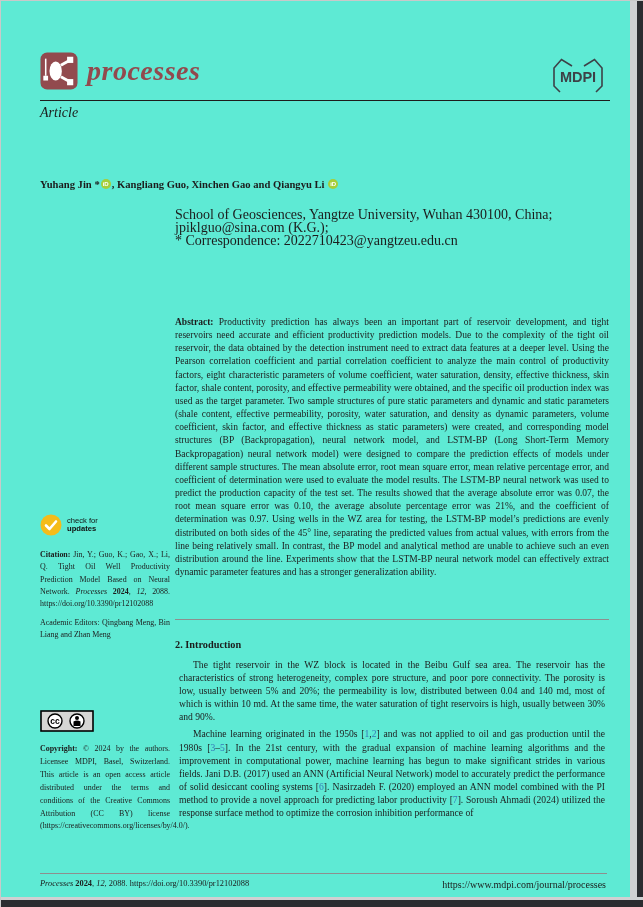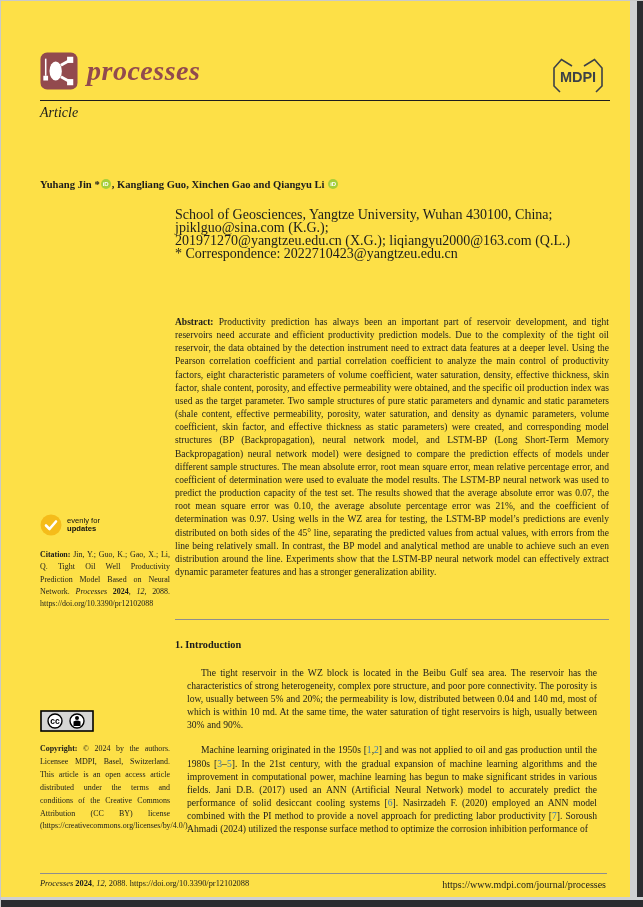--- a/index.html
+++ b/index.html
@@ -1,16 +1,16 @@
 <!DOCTYPE html>
 <html><head>
 <meta charset="utf-8">
 <style>
   html,body{margin:0;padding:0;background:#ffffff;}
-  .page{position:relative;width:643px;height:907px;background:#fde047;overflow:hidden;
+  .page{position:relative;width:643px;height:907px;background:#5eead4;overflow:hidden;
         font-family:"Liberation Serif",serif;color:#1c1c1c;}
   
   .edge-right{position:absolute;top:0;right:0;width:6px;height:907px;background:#2b2c30;}
   .edge-right-light{position:absolute;top:0;right:6px;width:7px;height:907px;background:#cfd0d2;}
   .edge-bottom{position:absolute;left:0;bottom:0;width:643px;height:7px;background:#2b2c30;}
   .edge-bottom-light{position:absolute;left:0;bottom:7px;width:643px;height:3px;background:#cfd0d2;}
   .edge-left{position:absolute;top:0;left:0;width:1px;height:907px;background:#c9c9c9;}
   .edge-top{position:absolute;top:0;left:0;width:643px;height:1px;background:#c9c9c9;}
 
   
@@ -33,21 +33,21 @@
   .affiliation .corr-row{display:block;}
 
   .abstract{position:absolute;left:175px;top:268px;width:434px;font-size:9.5px;line-height:13.15px;
             text-align:justify;margin-top:48px;}
   .keywords{position:absolute;left:175px;top:592px;width:434px;font-size:9.5px;line-height:13px;}
   .kw-rule{position:absolute;left:175px;top:619px;width:434px;height:1px;background:#8e8e8e;}
 
   .section-heading{position:absolute;left:175px;top:639px;font-size:10.3px;font-weight:700;}
   .body-text{position:absolute;left:175px;top:654px;width:434px;font-size:9.6px;line-height:13.1px;
              text-align:justify;}
-  .body-text p{margin:12px;text-indent:14px;}
+  .body-text p{margin:4px;text-indent:14px;}
   .cite{color:#3579b8;}
 
   
   .check-badge{position:absolute;left:40px;top:514px;display:flex;align-items:center;cursor:pointer;}
   .check-circle{width:22px;height:22px;flex:0 0 auto;}
   .check-text{margin-left:5px;font-family:"Liberation Sans",sans-serif;font-size:7.6px;
               line-height:8.5px;color:#111;}
   .check-text .l2{font-weight:700;}
   .side-note{position:absolute;left:40px;width:130px;font-size:7.95px;line-height:12.3px;
              text-align:justify;color:#1c1c1c;}
@@ -88,55 +88,55 @@
   </svg>
 
   <div class="header-rule"></div>
 
   <div class="article-type">Article</div>
 
   <div class="authors"><span>Yuhang Jin *</span><span class="orcid">iD</span><span>, Kangliang Guo, Xinchen Gao and Qiangyu Li </span><span class="orcid">iD</span></div>
 
   <div class="affiliation">
     <span>School of Geosciences, Yangtze University, Wuhan 430100, China; jpiklguo@sina.com (K.G.);</span>
-    <span style="display:block;">201971270@yangtzeu.edu.cn (X.G.); liqiangyu2000@163.com (Q.L.)</span>
     <span class="corr-row">*   Correspondence: 2022710423@yangtzeu.edu.cn</span>
   </div>
 
   <div class="abstract"><b>Abstract: </b><span>Productivity prediction has always been an important part of reservoir development, and tight reservoirs need accurate and efficient productivity prediction models. Due to the complexity of the tight oil reservoir, the data obtained by the detection instrument need to extract data features at a deeper level. Using the Pearson correlation coefficient and partial correlation coefficient to analyze the main control of productivity factors, eight characteristic parameters of volume coefficient, water saturation, density, effective thickness, skin factor, shale content, porosity, and effective permeability were obtained, and the specific oil production index was used as the target parameter. Two sample structures of pure static parameters and dynamic and static parameters (shale content, effective permeability, porosity, water saturation, and density as dynamic parameters, volume coefficient, skin factor, and effective thickness as static parameters) were created, and corresponding model structures (BP (Backpropagation), neural network model, and LSTM-BP (Long Short-Term Memory Backpropagation) neural network model) were designed to compare the prediction effects of models under different sample structures. The mean absolute error, root mean square error, mean relative percentage error, and coefficient of determination were used to evaluate the model results. The LSTM-BP neural network was used to predict the production capacity of the test set. The results showed that the average absolute error was 0.07, the root mean square error was 0.10, the average absolute percentage error was 21%, and the coefficient of determination was 0.97. Using wells in the WZ area for testing, the LSTM-BP model’s predictions are evenly distributed on both sides of the 45° line, separating the predicted values from actual values, with errors from the line being relatively small. In contrast, the BP model and analytical method are unable to achieve such an even distribution around the line. Experiments show that the LSTM-BP neural network model can effectively extract dynamic parameter features and has a stronger generalization ability.</span></div>
 
   <div class="kw-rule"></div>
 
   <div class="check-badge">
     <svg class="check-circle" viewBox="0 0 22 22">
       <circle cx="11" cy="11" r="10.5" fill="#f5bc1a"></circle>
       <path d="M6,11.5 L9.5,15 L16,7.5" fill="none" stroke="#ffffff" stroke-width="2.6" stroke-linecap="round" stroke-linejoin="round"></path>
     </svg>
     <span class="check-text">
-      <span class="l1">evenly for</span><br>
+      <span class="l1">check for</span><br>
       <span class="l2">updates</span>
     </span>
   </div>
 
   <div class="side-note note-citation"><b>Citation: </b><span>Jin, Y.; Guo, K.; Gao, X.; Li, Q. Tight Oil Well Productivity Prediction Model Based on Neural Network. </span><i>Processes </i><b>2024</b><span>, </span><i>12</i><span>, 2088. https://doi.org/10.3390/pr12102088</span></div>
 
+  <div class="side-note note-editors">Academic Editors: Qingbang Meng, Bin Liang and Zhan Meng</div>
 
 
   <svg class="cc-badge" viewBox="0 0 54 22">
     <rect x="1" y="1" width="52" height="20" fill="#d6d6d4" stroke="#000000" stroke-width="1.6"></rect>
     <circle cx="15" cy="11" r="7" fill="#ffffff" stroke="#000000" stroke-width="1.4"></circle>
     <text x="15" y="14.2" text-anchor="middle" font-family="Liberation Sans, sans-serif" font-size="8.5" font-weight="bold" fill="#000000">cc</text>
     <circle cx="37" cy="11" r="7" fill="#ffffff" stroke="#000000" stroke-width="1.4"></circle>
     <circle cx="37" cy="8" r="2" fill="#000000"></circle>
     <path d="M33.5,16 L33.5,11.5 Q37,9.5 40.5,11.5 L40.5,16 Z" fill="#000000"></path>
   </svg>
 
   <div class="side-note note-copyright"><b>Copyright: </b><span>© 2024 by the authors. Licensee MDPI, Basel, Switzerland. This article is an open access article distributed under the terms and conditions of the Creative Commons Attribution (CC BY) license (https://creativecommons.org/licenses/by/4.0/).</span></div>
 
-  <h2 class="section-heading" style="margin:0;">1. Introduction</h2>
+  <h2 class="section-heading" style="margin:0;">2. Introduction</h2>
   <div class="body-text">
     <p><span>The tight reservoir in the WZ block is located in the Beibu Gulf sea area. The reservoir has the characteristics of strong heterogeneity, complex pore structure, and poor pore connectivity. The porosity is low, usually between 5% and 20%; the permeability is low, distributed between 0.04 and 140 md, most of which is within 10 md. At the same time, the water saturation of tight reservoirs is high, usually between 30% and 90%.</span></p>
     <p><span>Machine learning originated in the 1950s [</span><span class="cite">1</span><span>,</span><span class="cite">2</span><span>] and was not applied to oil and gas production until the 1980s [</span><span class="cite">3</span><span>–</span><span class="cite">5</span><span>]. In the 21st century, with the gradual expansion of machine learning algorithms and the improvement in computational power, machine learning has begun to make significant strides in various fields. Jani D.B. (2017) used an ANN (Artificial Neural Network) model to accurately predict the performance of solid desiccant cooling systems [</span><span class="cite">6</span><span>]. Nasirzadeh F. (2020) employed an ANN model combined with the PI method to provide a novel approach for predicting labor productivity [</span><span class="cite">7</span><span>]. Soroush Ahmadi (2024) utilized the response surface method to optimize the corrosion inhibition performance of</span></p>
   </div>
 
   <div class="footer-rule"></div>
   <div class="footer-left"><i>Processes </i><b>2024</b><span>, </span><i>12</i><span>, 2088. https://doi.org/10.3390/pr12102088</span></div>
   <div class="footer-right">https://www.mdpi.com/journal/processes</div>
 
   <div class="edge-right-light"></div>

